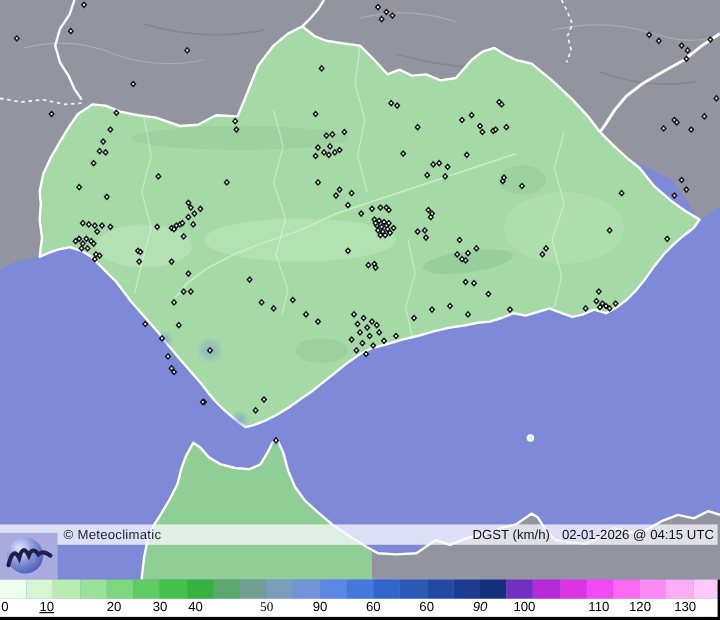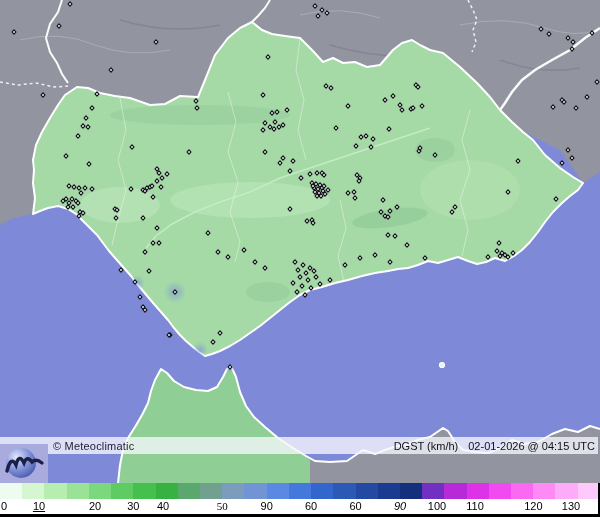--- a/index.html
+++ b/index.html
@@ -577,21 +577,21 @@
         <span style="left: 39px; text-decoration: underline;">10</span>
         <span style="left: 95px;">20</span>
         <span style="left: 133.333px;">30</span>
         <span style="left: 163px;">40</span>
         <span style="left: 222.222px; font-family: Liberation Serif, serif;">50</span>
         <span style="left: 266.667px;">90</span>
         <span style="left: 311.111px;">60</span>
         <span style="left: 355.556px;">60</span>
         <span style="left: 400px; font-style: italic;">90</span>
         <span style="left: 437px;">100</span>
-        <span style="left: 475px; text-align: right;">110</span>
+        <span style="left: 499px; text-align: right;">110</span>
         <span style="left: 533.333px;">120</span>
         <span style="left: 571px;">130</span>
       </div>
     <div class="legend-bottom"></div>
     <div class="legend-right-edge"></div>
   </div>
 
 </div>
 
 </body></html>

